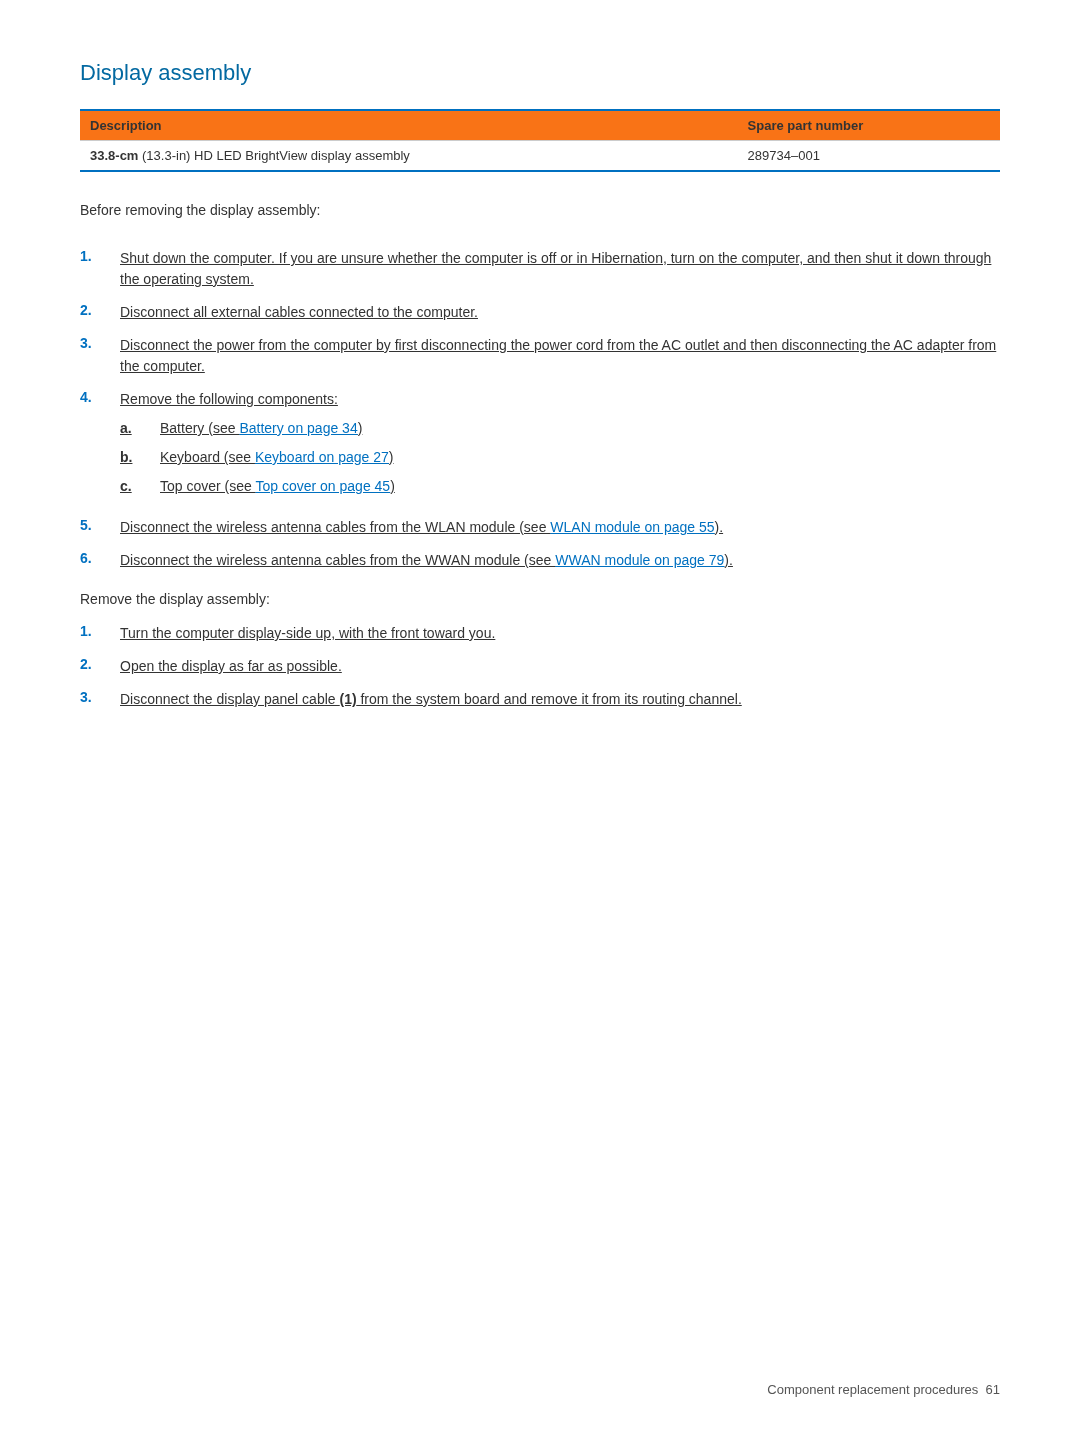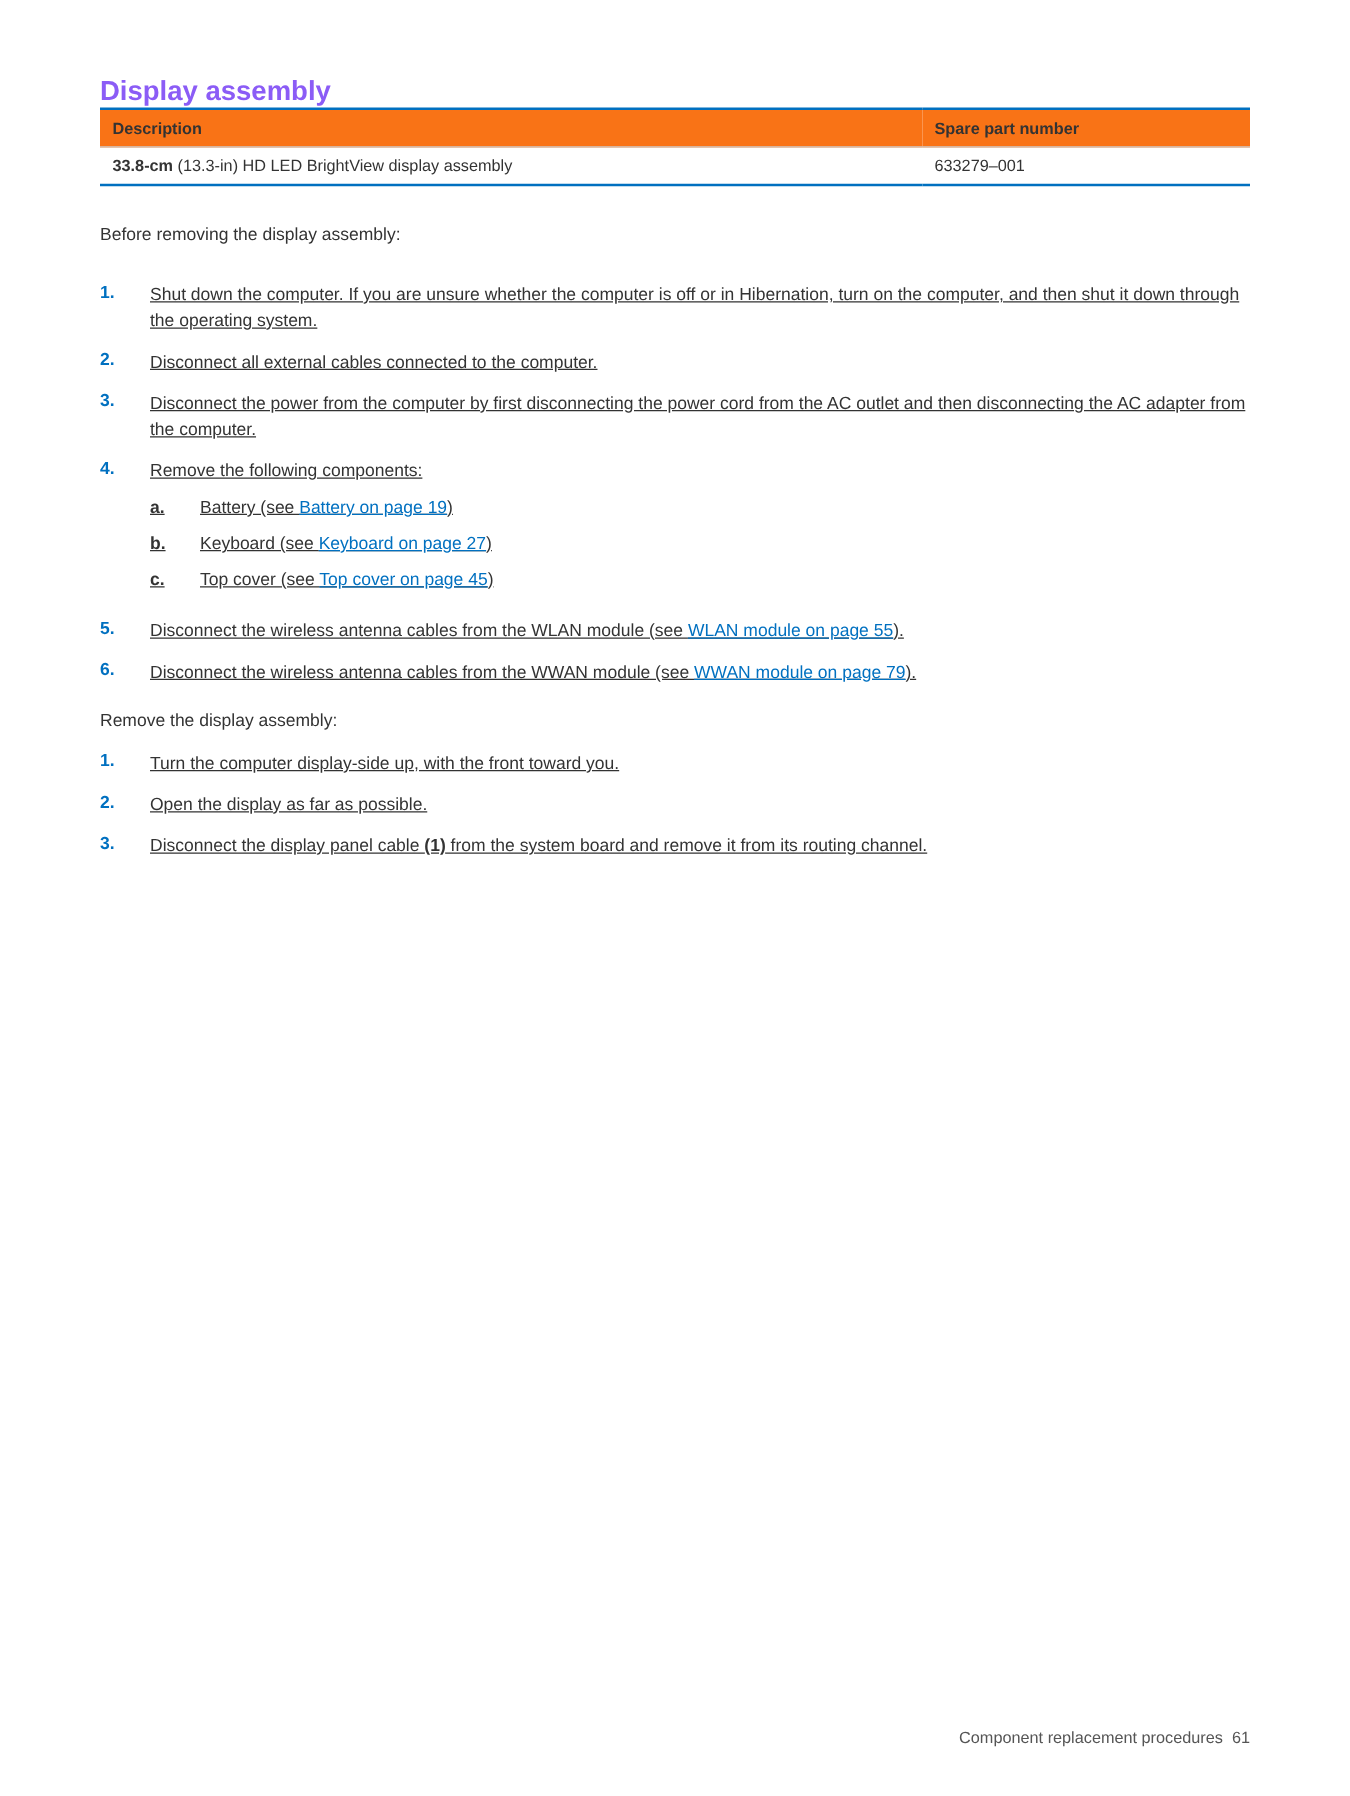--- a/index.html
+++ b/index.html
@@ -12,24 +12,24 @@
       font-family: Arial, Helvetica, sans-serif;
       font-size: 14px;
       color: #333;
       background: #fff;
       width: 1080px;
       min-height: 1437px;
       padding: 60px 80px 80px 80px;
     }
 
     .page-title {
-      color: #8b5cf6;
+      color: #0369a1;
       font-size: 22px;
-      font-weight: bold;
-      margin-bottom: 0;
+      font-weight: normal;
+      margin-bottom: 23px;
     }
 
     .parts-table {
       width: 100%;
       border-collapse: collapse;
       margin-bottom: 30px;
       border-top: 2px solid #0070c0;
       border-bottom: 2px solid #0070c0;
     }
 
@@ -136,21 +136,21 @@
     <tr>
       <th>Description</th>
       <th>Spare part number</th>
     </tr>
   </thead>
   <tbody>
     <tr>
       <td>
         <span class="bold-part">33.8-cm</span><span> (13.3-in) HD LED BrightView display assembly</span>
       </td>
-      <td>633279–001</td>
+      <td>289734–001</td>
     </tr>
   </tbody>
 </table>
 
 <p class="intro-text">Before removing the display assembly:</p>
 
 <ol class="numbered-list">
   <li>
     <span class="num">1.</span>
     <span class="content">Shut down the computer. If you are unsure whether the computer is off or in Hibernation, turn on the computer, and then shut it down through the operating system.</span>
@@ -165,21 +165,21 @@
   </li>
   <li>
     <span class="num">4.</span>
     <span class="content">
       <span>Remove the following components:</span>
       
       <ul class="sub-list">
         <li>
           <span class="sub-letter">a.</span>
           <span class="sub-content">
-            <span>Battery (see </span><a href="#">Battery on page 19</a><span>)</span>
+            <span>Battery (see </span><a href="#">Battery on page 34</a><span>)</span>
           </span>
         </li>
         <li>
           <span class="sub-letter">b.</span>
           <span class="sub-content">
             <span>Keyboard (see </span><a href="#">Keyboard on page 27</a><span>)</span>
           </span>
         </li>
         <li>
           <span class="sub-letter">c.</span>

